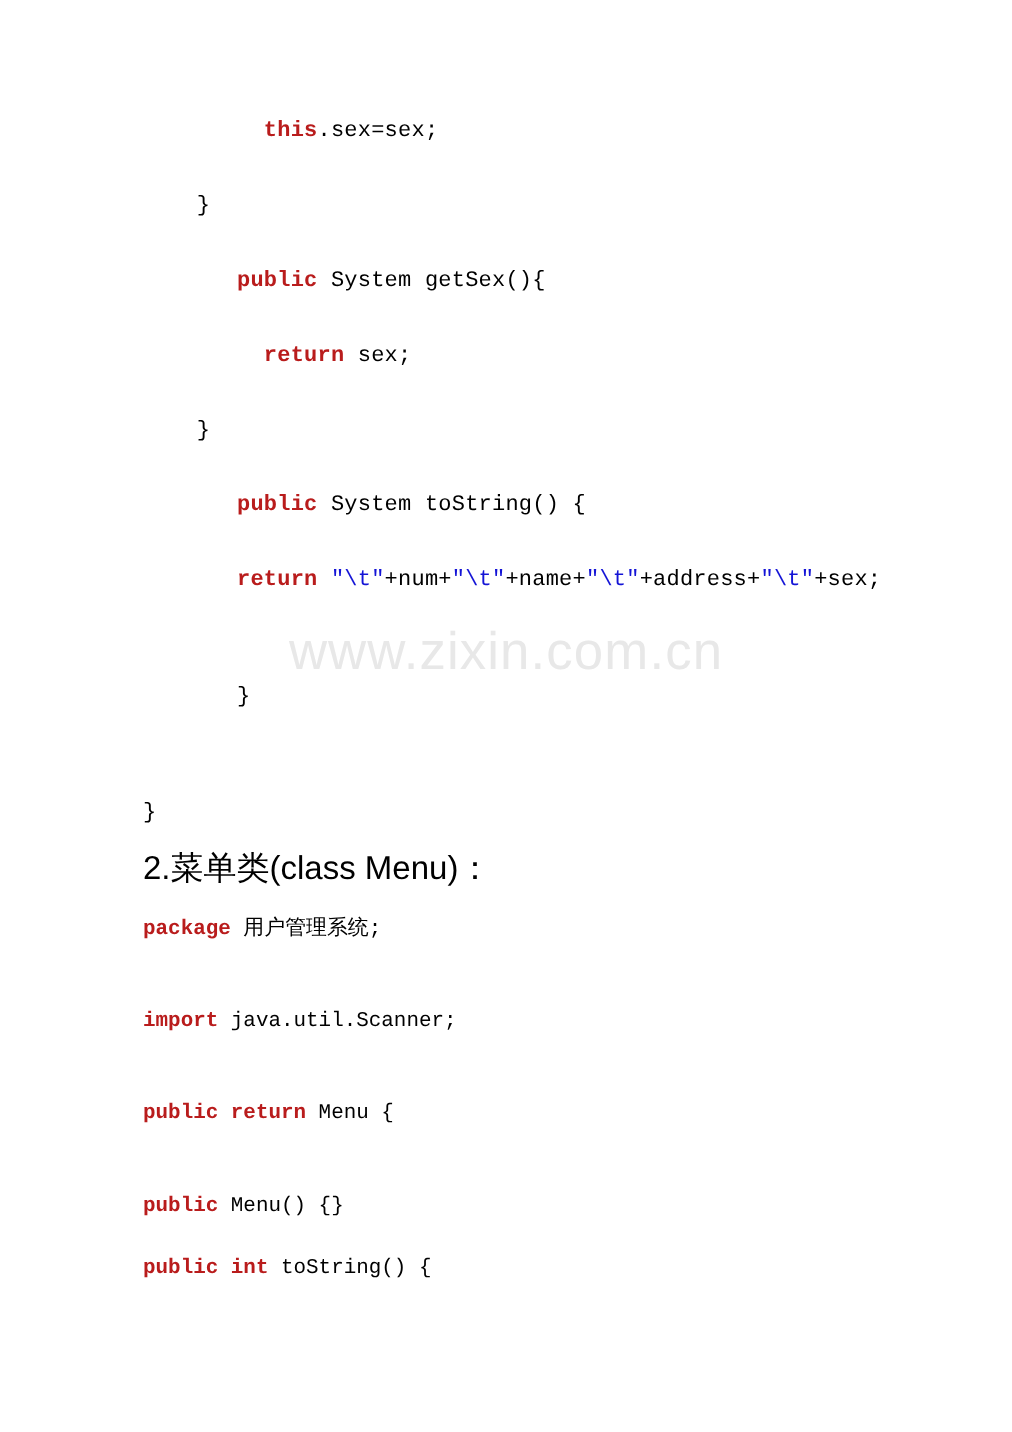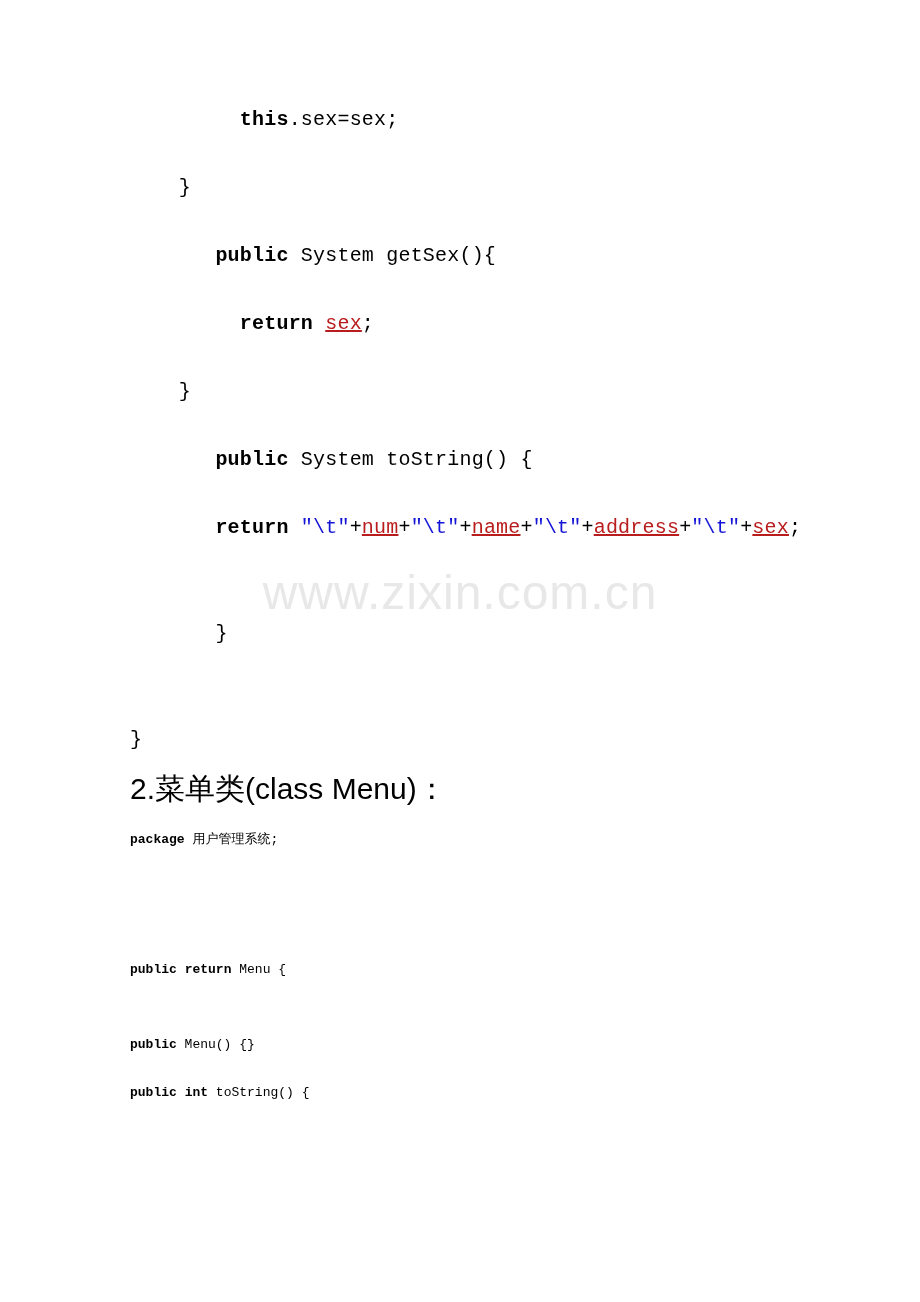--- a/index.html
+++ b/index.html
@@ -14,33 +14,33 @@
   .content {
     padding: 105px 130px 0 130px;
   }
   .code-line {
     font-size: 20px;
     line-height: 1.5;
     white-space: pre;
     letter-spacing: 0.2px;
   }
   .big-gap { height: 38px; }
-  .kw { color: #000000; font-weight: bold; }
+  .kw { color: #b91c1c; font-weight: bold; }
   .str { color: #1414d6; }
-  .fld { color: #b91c1c; text-decoration: underline; }
+  .fld { color: #000000; }
   .ital { font-style: italic; }
   .heading {
     font-family: "Segoe UI", Arial, sans-serif;
     font-size: 30px;
     color: #000000;
     margin-top: 14px;
     margin-bottom: 20px;
   }
   .pkg-line {
-    font-size: 13px;
+    font-size: 19px;
     line-height: 1.5;
     white-space: pre;
   }
   .gap2 { height: 55px; }
   .gap3 { height: 28px; }
   .watermark {
     position: absolute;
     top: 565px;
     left: 0;
     width: 920px;
@@ -89,20 +89,21 @@
   <div class="big-gap"></div>
   <div class="big-gap"></div>
 
   <div class="code-line">}</div>
 
   <div class="heading">2.菜单类(class Menu)：</div>
 
   <div class="pkg-line"><span class="kw">package</span><span> 用户管理系统;</span></div>
   <div class="gap2"></div>
 
+  <div class="pkg-line"><span class="kw">import</span><span> java.util.Scanner;</span></div>
   <div class="gap2"></div>
 
   <div class="pkg-line"><span class="kw">public</span> <span class="kw">return</span><span> Menu {</span></div>
   <div class="gap3"></div>
 
   <div class="gap3"></div>
 
   <div class="pkg-line"><span class="kw">public</span><span> Menu() {}</span></div>
   <div class="gap3"></div>
 

